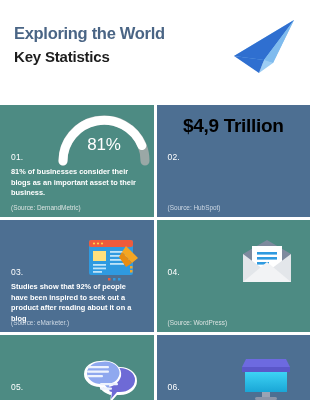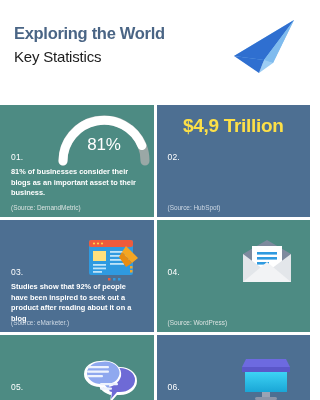--- a/index.html
+++ b/index.html
@@ -22,21 +22,21 @@
     font-size:16.5px;
     font-weight:bold;
     line-height:1.18;
     color:#4a6585;
     letter-spacing:-0.3px;
     max-width:210px;
   }
   .title-sub {
     margin-top:5px;
     font-size:15px;
-    font-weight:normal;
+    font-weight:bold;
     color:#1d1d1d;
     letter-spacing:-0.2px;
   }
   .plane-wrap {
     position:absolute;
     right:12px;
     top:16px;
     width:72px;
     height:62px;
   }
@@ -60,21 +60,21 @@
   .card.teal { background:#4d8b83; }
   .card.blue { background:#4d6f92; }
 
   .card-bignum {
     position:absolute;
     left:0; right:0;
     top:10px;
     text-align:center;
     font-size:19px;
     font-weight:bold;
-    color:#fde047;
+    color:#000000;
     letter-spacing:-0.3px;
   }
   .card-index {
     position:absolute;
     left:11px;
     top:47px;
     font-size:8.5px;
     font-weight:normal;
     color:#ffffff;
     letter-spacing:0.2px;

